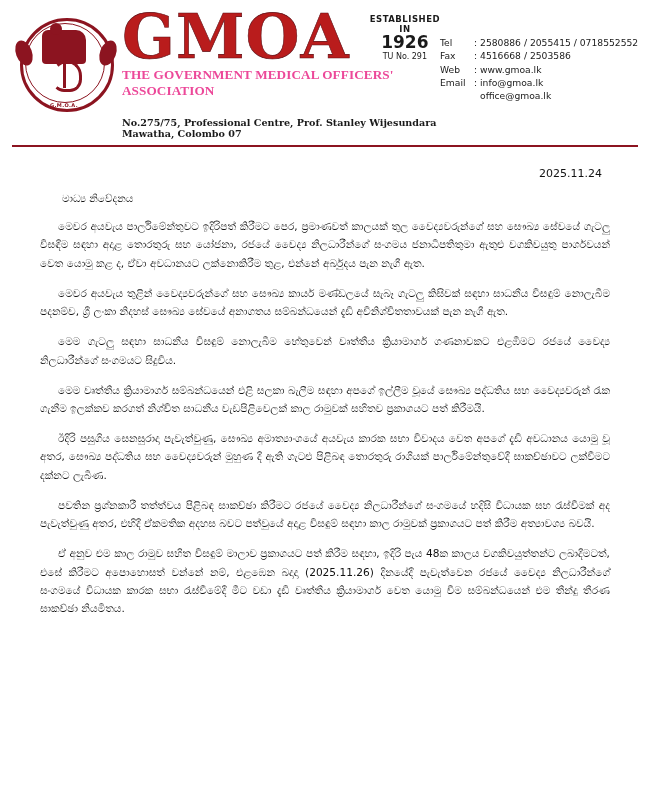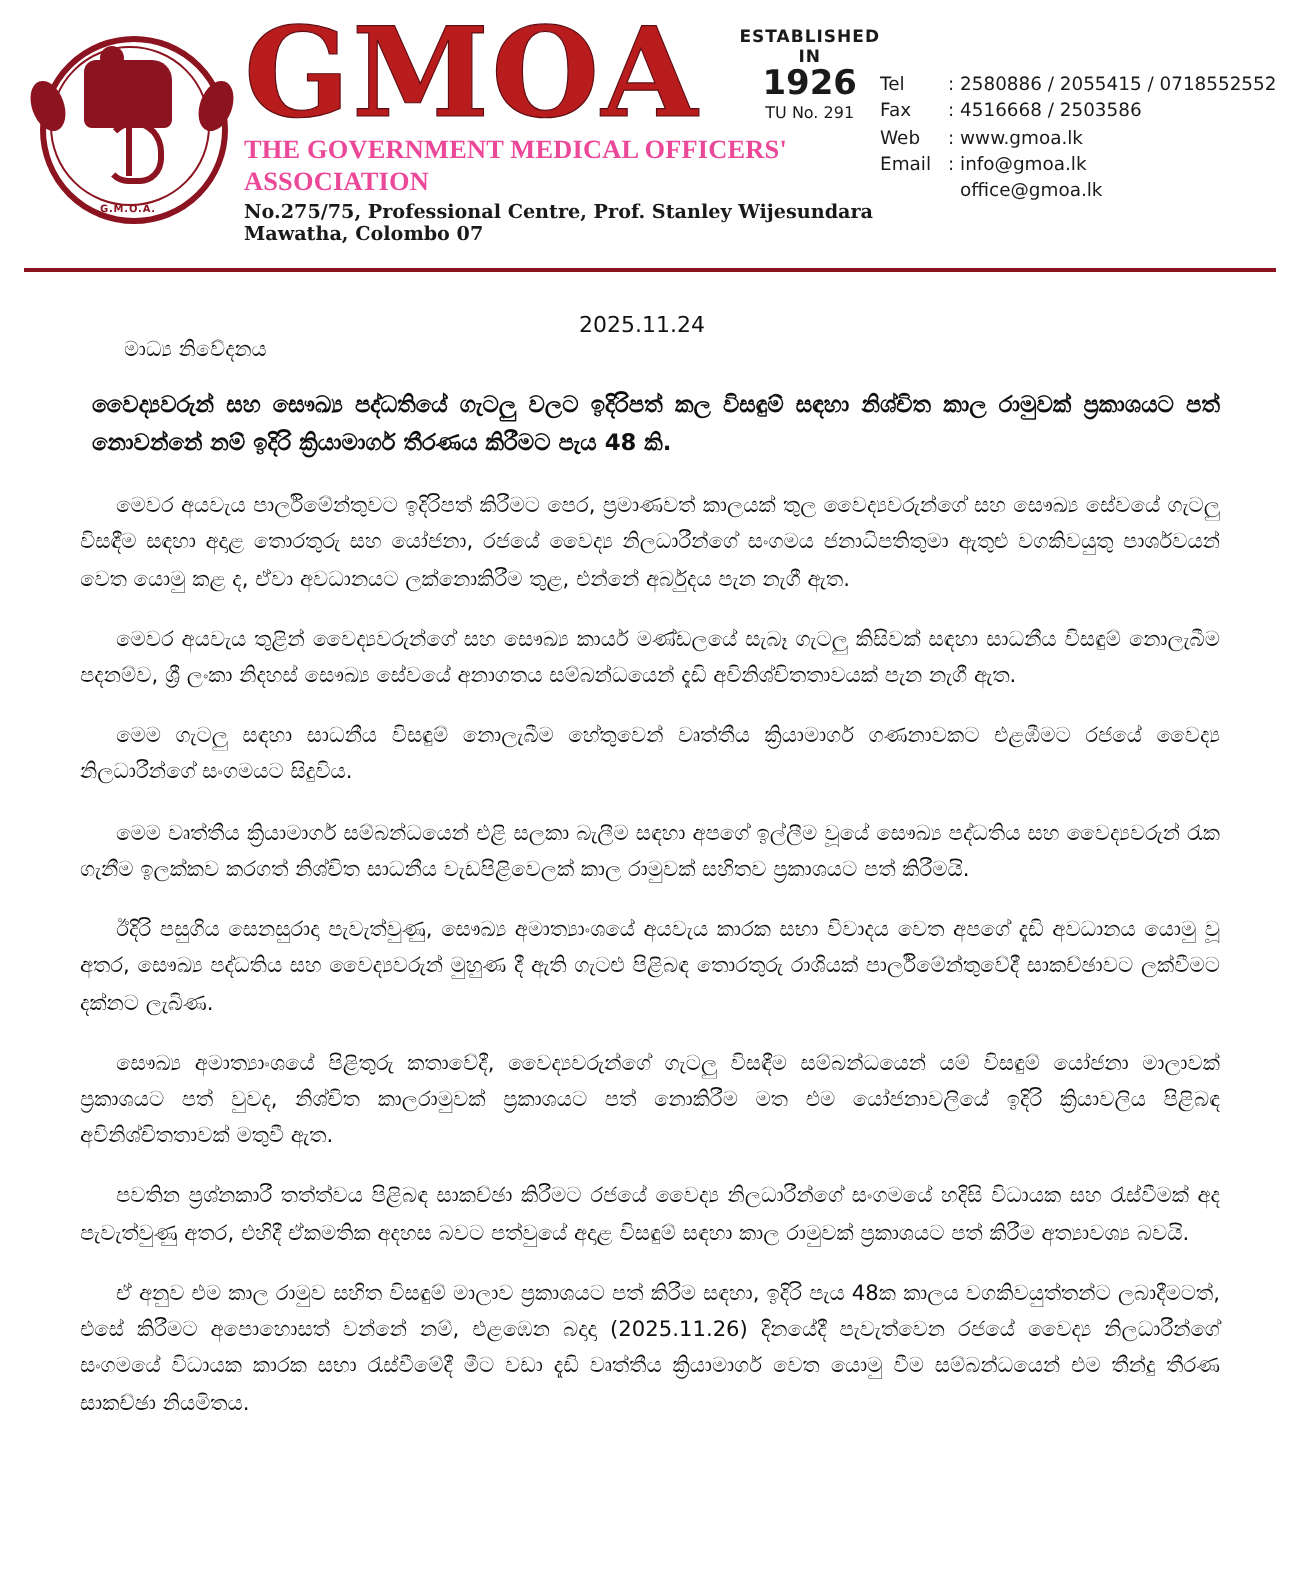--- a/index.html
+++ b/index.html
@@ -135,21 +135,21 @@
   }
   .assoc-name {
     margin-top: 2px;
     font-family: Liberation Serif, serif;
     font-size: 13.2px;
     font-weight: bold;
     color: #ec4899;
     letter-spacing: 0.1px;
   }
   .assoc-addr {
-    margin-top: 2px;
+    margin-top: 18px;
     font-family: "DejaVu Serif", serif;
     font-size: 9.6px;
     font-weight: bold;
     color: #1a1a1a;
   }
 
   .contact {
     flex: 0 0 auto;
     width: 232px;
     padding-top: 28px;
@@ -171,24 +171,25 @@
     height: 2.2px;
     background: #8c1420;
     margin: 2px 12px 0 12px;
   }
 
   
   .doc {
     padding: 10px 40px 0 40px;
   }
   .date {
-    text-align: center;
+    text-align: right;
     font-size: 11px;
     color: #111;
     margin-top: 10px;
+    margin-bottom: 12px;
     padding-right: 8px;
   }
   .kicker {
     font-size: 10.5px;
     margin-bottom: 12px;
     padding-left: 22px;
   }
   .headline {
     font-size: 11.4px;
     font-weight: bold;
@@ -257,24 +258,22 @@
   </div>
 </div>
 <div class="rule"></div>
 
 <div class="doc">
 
   <div class="date">2025.11.24</div>
 
   <div class="kicker">මාධ්‍ය නිවේදනය</div>
 
-  <div class="headline">වෛද්‍යවරුන් සහ සෞඛ්‍ය පද්ධතියේ ගැටලු වලට ඉදිරිපත් කල විසඳුම් සඳහා නිශ්චිත කාල රාමුවක් ප්‍රකාශයට පත් නොවන්නේ නම් ඉදිරි ක්‍රියාමාර්ග තීරණය කිරීමට පැය 48 කි.</div>
 
   <p class="para">මෙවර අයවැය පාර්ලිමේන්තුවට ඉදිරිපත් කිරීමට පෙර, ප්‍රමාණවත් කාලයක් තුල වෛද්‍යවරුන්ගේ සහ සෞඛ්‍ය සේවයේ ගැටලු විසඳීම සඳහා අදාළ තොරතුරු සහ යෝජනා, රජයේ වෛද්‍ය නිලධාරීන්ගේ සංගමය ජනාධිපතිතුමා ඇතුළු වගකිවයුතු පාර්ශවයන් වෙත යොමු කළ ද, ඒවා අවධානයට ලක්නොකිරීම තුළ, එන්නේ අර්බුදය පැන නැගී ඇත.</p>
   <p class="para">මෙවර අයවැය තුළින් වෛද්‍යවරුන්ගේ සහ සෞඛ්‍ය කාර්ය මණ්ඩලයේ සැබෑ ගැටලු කිසිවක් සඳහා සාධනීය විසඳුම් නොලැබීම පදනම්ව, ශ්‍රී ලංකා නිදහස් සෞඛ්‍ය සේවයේ අනාගතය සම්බන්ධයෙන් දැඩි අවිනිශ්චිතතාවයක් පැන නැගී ඇත.</p>
   <p class="para">මෙම ගැටලු සඳහා සාධනීය විසඳුම් නොලැබීම හේතුවෙන් වෘත්තීය ක්‍රියාමාර්ග ගණනාවකට එළඹීමට රජයේ වෛද්‍ය නිලධාරීන්ගේ සංගමයට සිදුවිය.</p>
   <p class="para">මෙම වෘත්තීය ක්‍රියාමාර්ග සම්බන්ධයෙන් එළි සලකා බැලීම සඳහා අපගේ ඉල්ලීම වූයේ සෞඛ්‍ය පද්ධතිය සහ වෛද්‍යවරුන් රැක ගැනීම ඉලක්කව කරගත් නිශ්චිත සාධනීය වැඩපිළිවෙලක් කාල රාමුවක් සහිතව ප්‍රකාශයට පත් කිරීමයි.</p>
   <p class="para">ඊදිරි පසුගිය සෙනසුරාදා පැවැත්වුණු, සෞඛ්‍ය අමාත්‍යාංශයේ අයවැය කාරක සභා විවාදය වෙත අපගේ දැඩි අවධානය යොමු වූ අතර, සෞඛ්‍ය පද්ධතිය සහ වෛද්‍යවරුන් මුහුණ දී ඇති ගැටළු පිළිබඳ තොරතුරු රාශියක් පාර්ලිමේන්තුවේදී සාකච්ඡාවට ලක්වීමට දක්නට ලැබිණ.</p>
-  <p class="para">සෞඛ්‍ය අමාත්‍යාංශයේ පිළිතුරු කතාවේදී, වෛද්‍යවරුන්ගේ ගැටලු විසඳීම සම්බන්ධයෙන් යම් විසඳුම් යෝජනා මාලාවක් ප්‍රකාශයට පත් වුවද, නිශ්චිත කාලරාමුවක් ප්‍රකාශයට පත් නොකිරීම මත එම යෝජනාවලියේ ඉදිරි ක්‍රියාවලිය පිළිබඳ අවිනිශ්චිතතාවක් මතුවී ඇත.</p>
   <p class="para">පවතින ප්‍රශ්නකාරී තත්ත්වය පිළිබඳ සාකච්ඡා කිරීමට රජයේ වෛද්‍ය නිලධාරීන්ගේ සංගමයේ හදිසි විධායක සහ රැස්වීමක් අද පැවැත්වුණු අතර, එහිදී ඒකමතික අදහස බවට පත්වුයේ අදාළ විසඳුම් සඳහා කාල රාමුවක් ප්‍රකාශයට පත් කිරීම අත්‍යාවශ්‍ය බවයි.</p>
   <p class="para">ඒ අනුව එම කාල රාමුව සහිත විසඳුම් මාලාව ප්‍රකාශයට පත් කිරීම සඳහා, ඉදිරි පැය 48ක කාලය වගකිවයුත්තන්ට ලබාදීමටත්, එසේ කිරීමට අපොහොසත් වන්නේ නම්, එළඹෙන බදාදා (2025.11.26) දිනයේදී පැවැත්වෙන රජයේ වෛද්‍ය නිලධාරීන්ගේ සංගමයේ විධායක කාරක සභා රැස්වීමේදී මීට වඩා දැඩි වෘත්තීය ක්‍රියාමාර්ග වෙත යොමු වීම සම්බන්ධයෙන් එම තීන්දු තීරණ සාකච්ඡා නියමිතය.</p>
 
 </div>
 
 </body></html>

